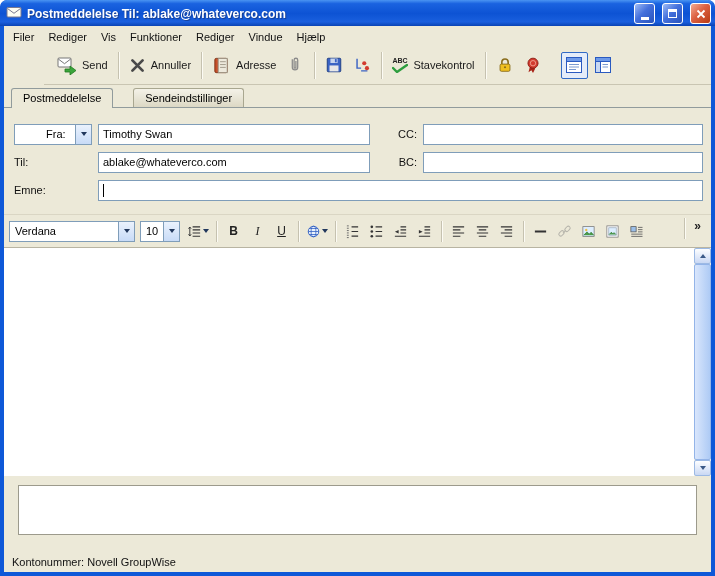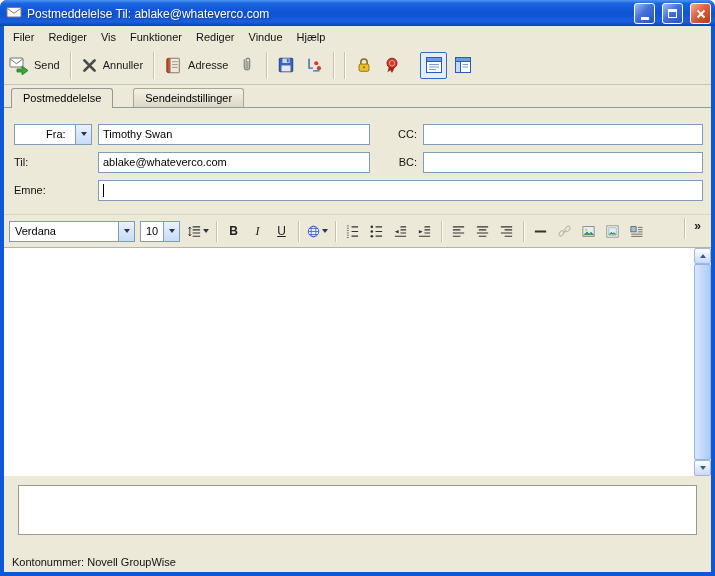--- a/index.html
+++ b/index.html
@@ -12,33 +12,33 @@
     display:flex; flex-direction:column;
     overflow:hidden;
   }
   
   .titlebar{
     height:26px; margin:0 -4px; padding:3px 4px 2px 6px;
     display:flex; align-items:center; gap:5px;
     background:linear-gradient(180deg,#4A94F2 0%,#1A63E0 14%,#0D53D4 52%,#1A5FDE 84%,#0A43B4 100%);
     border-radius:7px 7px 0 0;
   }
-  .title-text{ flex:1; color:#fff; font-weight:normal; font-size:12px; text-shadow:1px 1px 1px #163C8C; white-space:nowrap; overflow:hidden; }
+  .title-text{ flex:1; color:#fff; font-weight:bold; font-size:12px; text-shadow:1px 1px 1px #163C8C; white-space:nowrap; overflow:hidden; }
   .cap-btn{ width:21px; height:21px; border:1px solid #fff; border-radius:3px; display:flex; align-items:center; justify-content:center; margin-left:2px; }
   .cap-min,.cap-max{ background:linear-gradient(135deg,#9DBCF6 0%,#4470DC 45%,#2853BC 100%); }
   .cap-close{ background:linear-gradient(135deg,#F4AC92 0%,#DC6142 45%,#B83A12 100%); }
   .min-glyph{ width:8px; height:3px; background:#fff; margin-top:9px; }
   .max-glyph{ width:9px; height:9px; border:1px solid #fff; border-top:3px solid #fff; }
   
   .client{ flex:1; background:#ECE9D8; display:flex; flex-direction:column; overflow:hidden; }
   
   .menubar{ height:20px; display:flex; align-items:center; padding:1px 2px 0; font-size:11px; color:#111; }
   .menu-item{ padding:2px 7px; cursor:default; }
   
-  .toolbar{ height:39px; display:flex; align-items:center; padding:2px 0; border-bottom:1px solid #C9C5B2; }
+  .toolbar{ height:39px; display:flex; align-items:center; padding:2px 8px; border-bottom:1px solid #C9C5B2;margin-left:40px; }
   .tbtn{ display:flex; align-items:center; gap:5px; padding:3px 5px; border-radius:2px; font-size:11px; color:#1a1a1a; cursor:default; }
   .sep{ width:1px; height:27px; background:#C6C2B0; box-shadow:1px 0 0 #FCFBF4; margin:0 5px; }
   .abc-wrap{ display:flex; flex-direction:column; align-items:flex-start; line-height:1; }
   .abc-txt{ font-size:7px; font-weight:bold; color:#222; letter-spacing:0; }
   .viewbtn{ width:27px; height:27px; display:flex; align-items:center; justify-content:center; border-radius:2px; margin-left:2px; }
   .viewbtn.sel{ border:1px solid #316AC5; background:#E4ECF9; }
   .view-gap{ width:12px; }
   
   .tabrow{ height:23px; display:flex; align-items:flex-end; padding:2px 0 0 7px; border-bottom:1px solid #919B9C; }
   .tab{ font-size:11px; padding:3px 11px; border:1px solid #919B9C; border-bottom:none; border-radius:3px 3px 0 0; margin-right:20px; cursor:default; }
@@ -169,20 +169,29 @@
           </svg>
       </span>
       <span class="tbtn">
         <svg width="18" height="18" viewBox="0 0 20 20">
             <path d="M4.5 3 v10.5 h4.5 M9 16.5 h7" fill="none" stroke="#3A63C4" stroke-width="1.6"></path>
             <circle cx="12.5" cy="8" r="2.3" fill="#D23B2F"></circle>
             <circle cx="15.5" cy="13.5" r="2.3" fill="#D23B2F"></circle>
           </svg>
       </span>
       <span class="sep"></span>
+      <span class="tbtn">
+        <span class="abc-wrap">
+          <span class="abc-txt">ABC</span>
+          <svg width="16" height="9" viewBox="0 0 16 9">
+              <path d="M1 4 l4 4 L15 1" stroke="#2E9E3F" stroke-width="2.4" fill="none" stroke-linecap="round"></path>
+            </svg>
+        </span>
+        <span>Stavekontrol</span>
+      </span>
       <span class="sep"></span>
       <span class="tbtn">
         <svg width="18" height="18" viewBox="0 0 20 20">
             <path d="M6.5 9 V6.8 a3.5 3.5 0 0 1 7 0 V9" fill="none" stroke="#8A6D1C" stroke-width="1.8"></path>
             <rect x="4.5" y="9" width="11" height="8" rx="1.5" fill="#F0C020" stroke="#8A6D1C"></rect>
             <circle cx="10" cy="12.5" r="1.2" fill="#8A6D1C"></circle>
           </svg>
       </span>
       <span class="tbtn">
         <svg width="18" height="18" viewBox="0 0 20 20">

